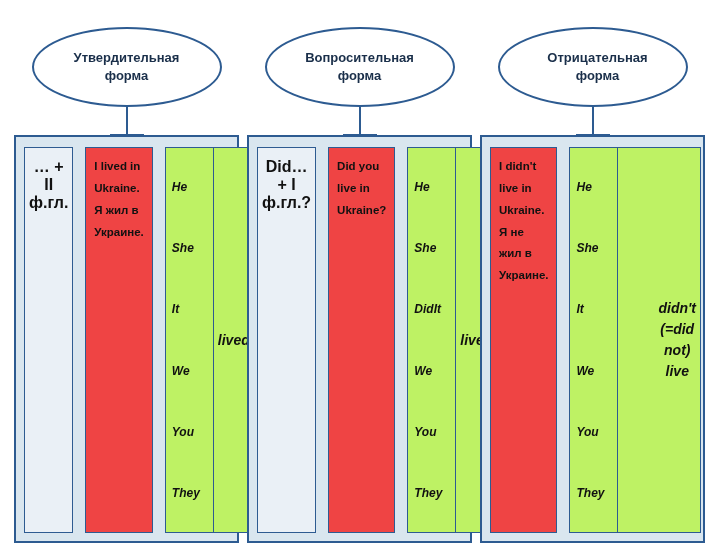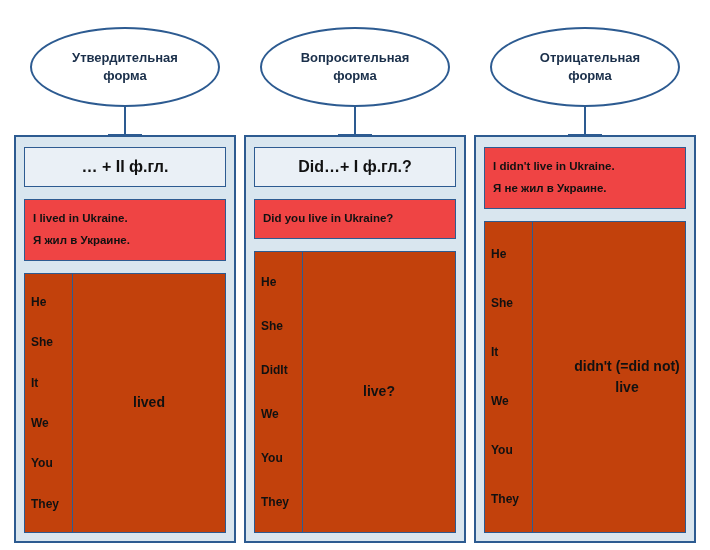--- a/index.html
+++ b/index.html
@@ -54,21 +54,20 @@
     width: 34px;
     height: 2px;
     background: #2d5b91;
   }
   .panel {
     width: 100%;
     border: 2px solid #2d5b91;
     background: #d9e6ef;
     padding: 10px 8px 8px 8px;
     display: flex;
-    flex-direction: column;
     gap: 12px;
     min-height: 408px;
   }
   .formula {
     border: 1px solid #2d5b91;
     background: #eaf0f6;
     text-align: center;
     padding: 10px 4px;
     font-weight: bold;
     font-size: 16px;
@@ -78,23 +77,24 @@
     border: 1px solid #2d5b91;
     background: #ef4444;
     padding: 8px 8px;
     font-size: 11.5px;
     font-weight: bold;
     color: #111;
     line-height: 1.9;
   }
   .pronoun-table {
     border: 1px solid #2d5b91;
-    background: #c2410c;
+    background: #bef264;
     display: flex;
     flex: 1;
+    font-style: italic;
   }
   .pcol {
     display: flex;
     flex-direction: column;
     justify-content: space-around;
     padding: 8px 6px;
     font-size: 12px;
     font-weight: bold;
     color: #111;
     border-right: 1px solid #2d5b91;

